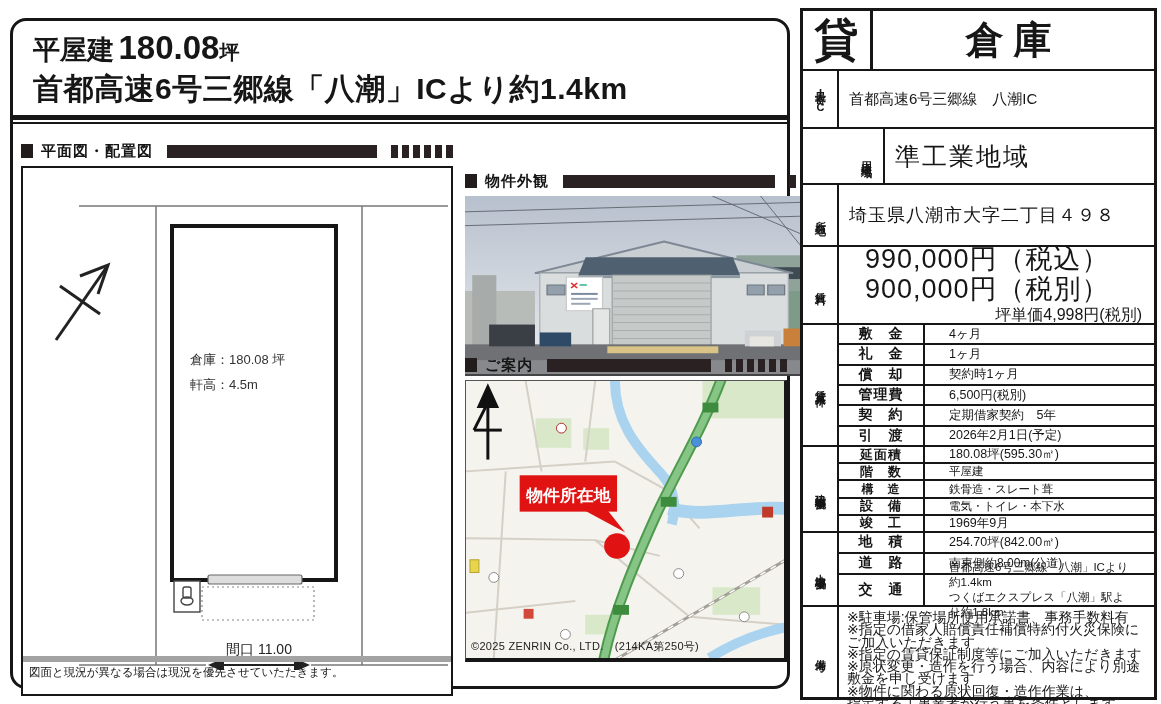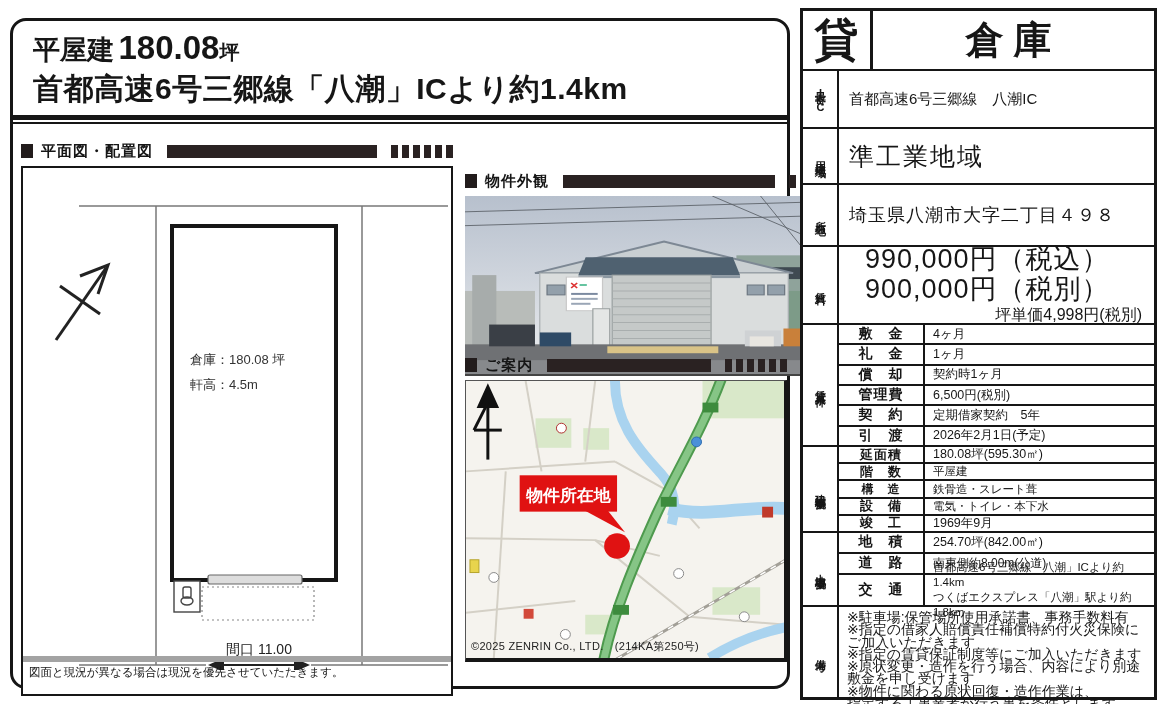--- a/index.html
+++ b/index.html
@@ -55,21 +55,21 @@
   .type-cell { flex:1; display:flex; align-items:center; justify-content:center;
     font-size:38px; font-weight:700; letter-spacing:10px; }
   .vlab { width:36px; border-right:2px solid #161616; display:flex; align-items:center; justify-content:center; flex:none; }
   .vlab span { writing-mode:vertical-rl; text-orientation:upright; font-size:11px; font-weight:700; letter-spacing:2px; line-height:1; }
   .val { flex:1; display:flex; align-items:center; padding:0 10px; min-width:0; }
   .subrows { flex:1; display:flex; flex-direction:column; min-width:0; }
   .subrow { display:flex; flex:1; border-top:2px solid #161616; min-height:0; }
   .subrow:first-child { border-top:none;border-radius:9px; }
   .subrow .k { width:86px; flex:none; border-right:2px solid #161616; display:flex; align-items:center;
     justify-content:center; font-size:14px; font-weight:700; letter-spacing:1px; }
-  .subrow .v { flex:1; display:flex; flex-direction:column; justify-content:center; padding:0 8px; font-size:12.5px; min-width:0; }
+  .subrow .v { flex:1; display:flex; flex-direction:column; justify-content:center; padding:0 24px; font-size:12.5px; min-width:0; }
   .rent-cell { flex:1; display:flex; flex-direction:column; justify-content:center; padding:2px 8px 2px 26px; }
   .rent-line { font-size:27px; line-height:30px; letter-spacing:1px; }
   .rent-unit { font-size:16px; text-align:right; padding-right:4px; margin-top:1px; }
   .notes-cell { flex:1; padding:4px 8px; font-size:14px; line-height:12.3px; }
 </style>
 </head>
 <body>
 
 <div class="page">
 
@@ -314,21 +314,21 @@
       <div class="type-cell">倉庫</div>
     </div>
 
     <div class="trow" style="height:58px;">
       <div class="vlab">
           <span>最寄IC</span>
         </div>
       <div class="val" style="font-size:15px;">首都高速6号三郷線　八潮IC</div>
     </div>
 
-    <div class="trow" style="height:56px;">
+    <div class="trow" style="height:56px;padding-left:46px;">
       <div class="vlab">
           <span>用途地域</span>
         </div>
       <div class="val" style="font-size:25px; letter-spacing:2px;">準工業地域</div>
     </div>
 
     <div class="trow" style="height:62px;">
       <div class="vlab">
           <span>所在地</span>
         </div>

